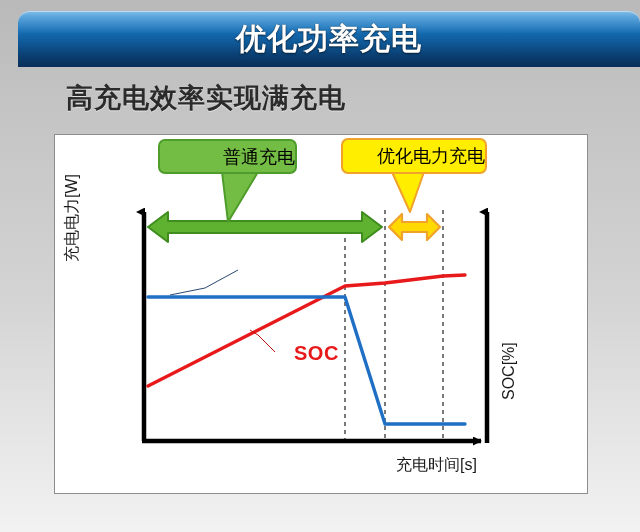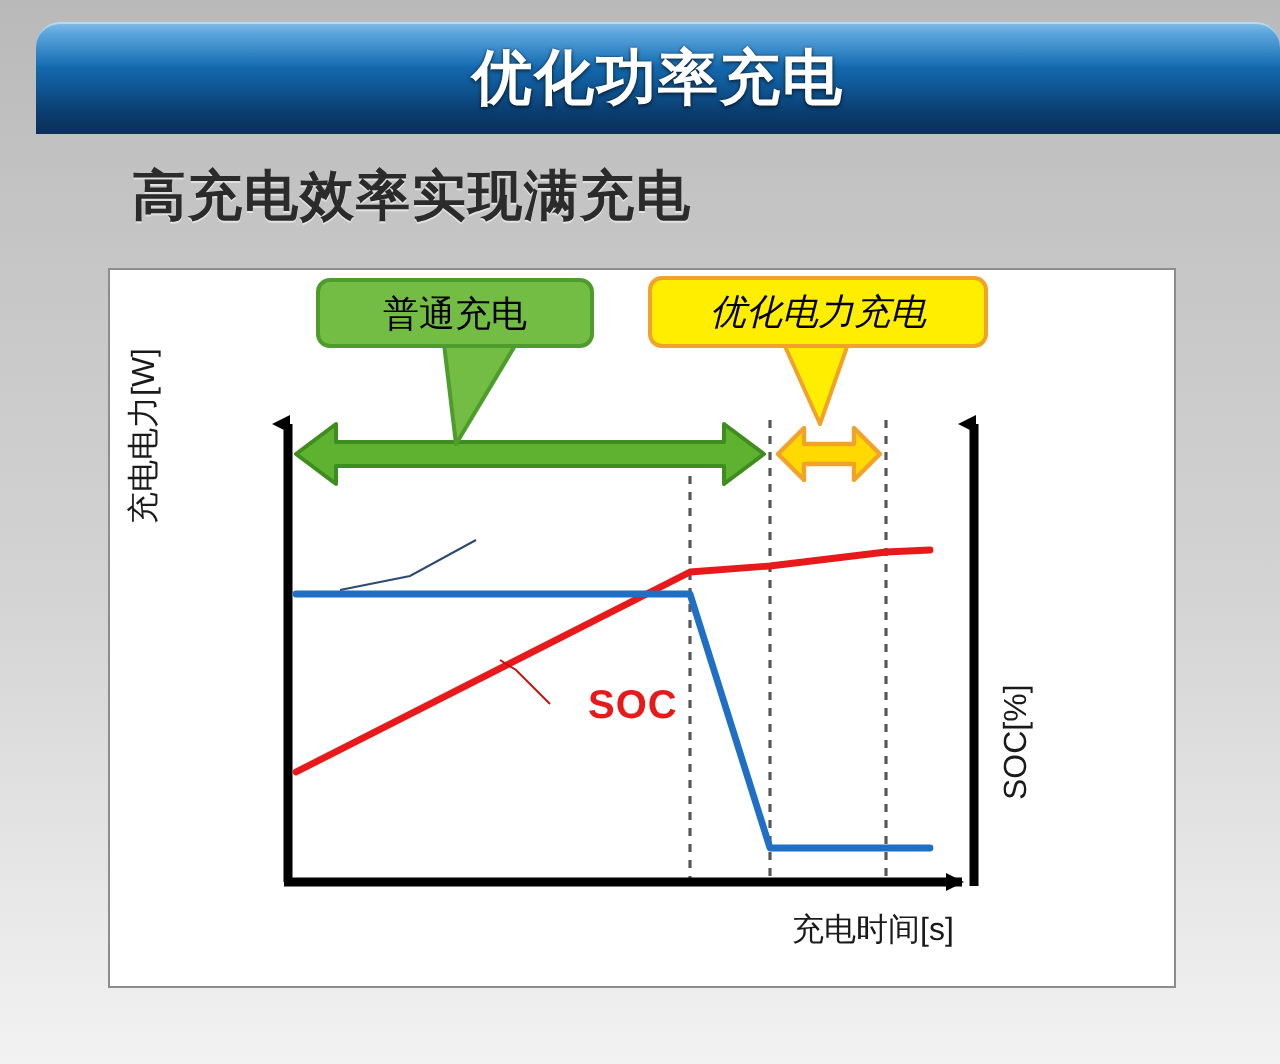--- a/index.html
+++ b/index.html
@@ -96,42 +96,41 @@
     height: 532px;
     pointer-events: none;
   }
 
   
   .callout {
     position: absolute;
     box-sizing: border-box;
     display: flex;
     align-items: center;
-    justify-content: center;
+    justify-content: flex-end;
     font-size: 18px;
     color: #000000;
     white-space: nowrap;
     border-radius: 7px;
   }
   #callout-normal {
     left: 158px;
     top: 139px;
     width: 139px;
     height: 35px;
     background: #74bd45;
     border: 2px solid #4e9c2b;
   }
   #callout-optimized {
-    left: 324px;
+    left: 341px;
     top: 138px;
-    width: 170px;
+    width: 146px;
     height: 36px;
     background: #ffee00;
     border: 2px solid #f0a22a;
-    font-style: italic;
   }
 
   
   .fig-label {
     position: absolute;
     white-space: nowrap;
   }
   #ylabel-left {
     left: 62px;
     top: 262px;

